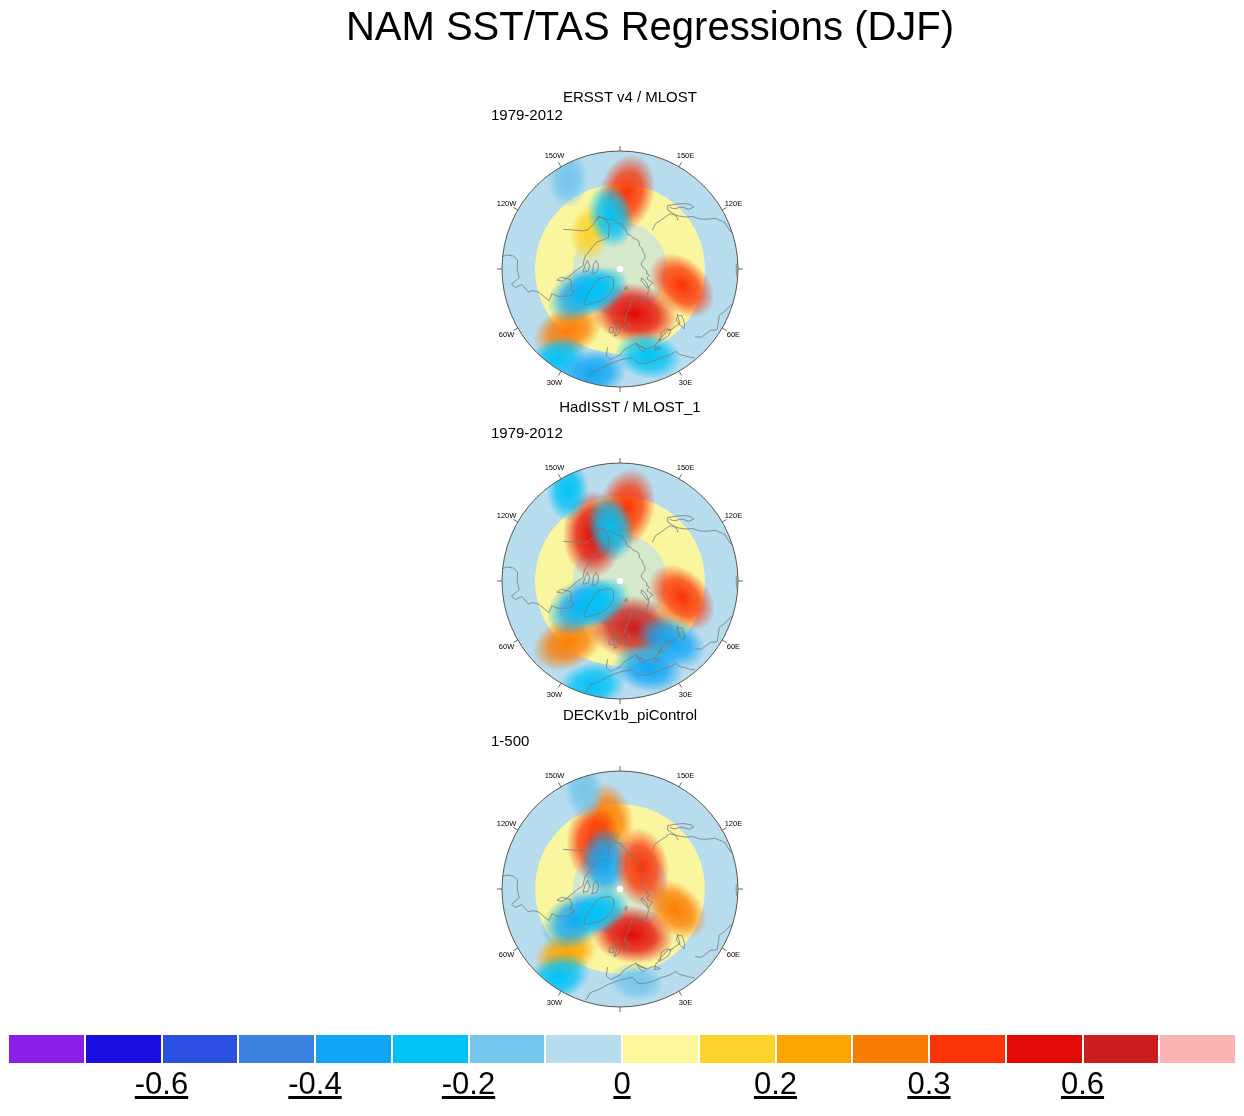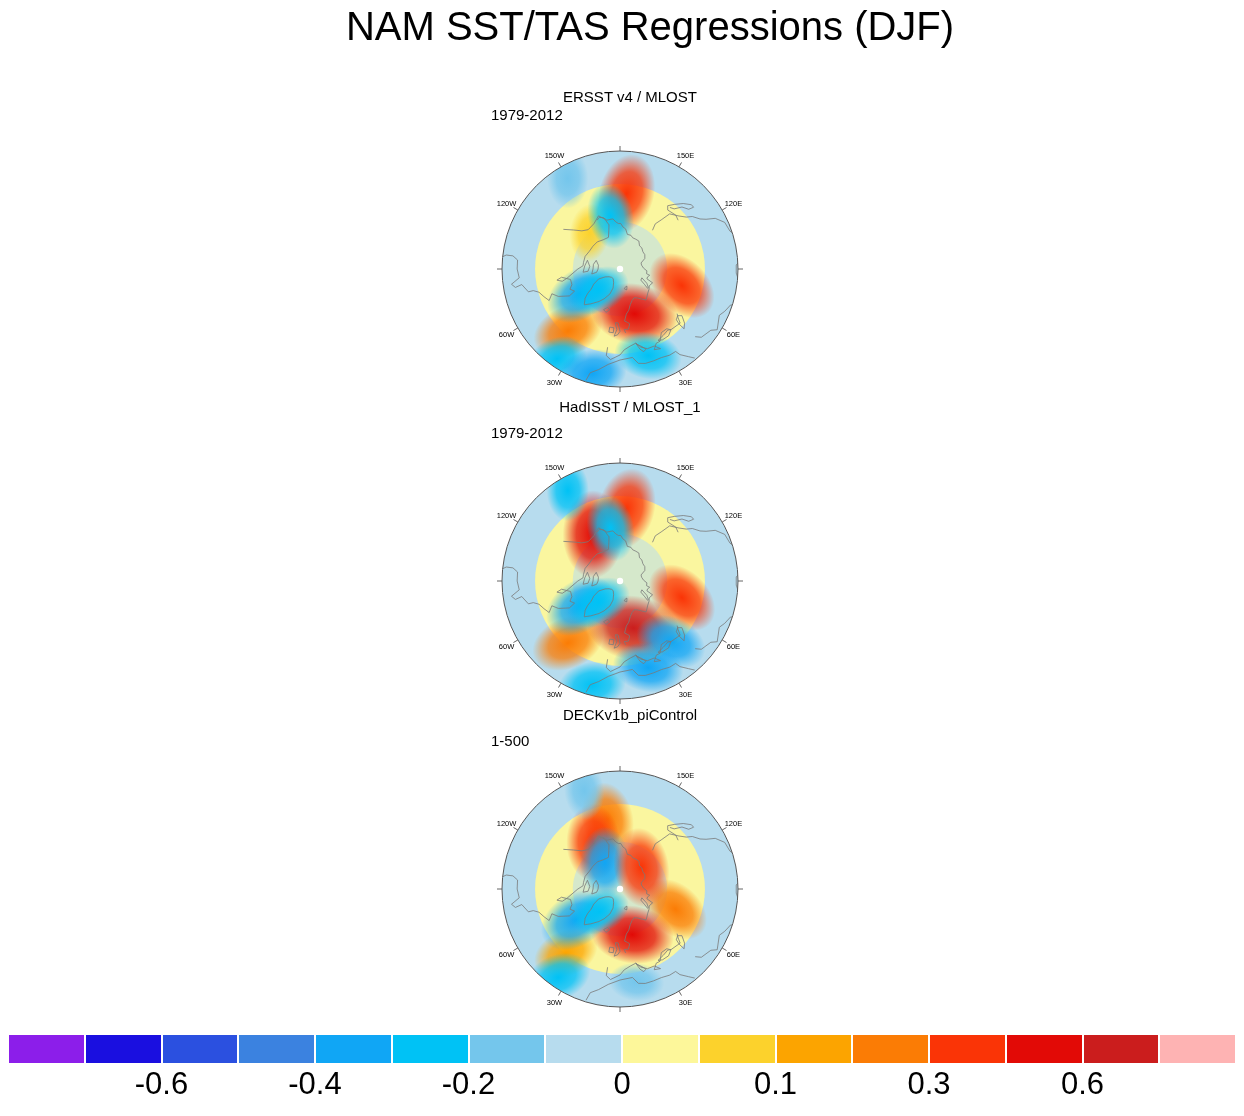--- a/index.html
+++ b/index.html
@@ -44,20 +44,21 @@
   }
   #colorbar .swatch{flex:1 1 0;height:30px;border:0.6px solid #ffffff;box-sizing:border-box;}
   #cb-labels{
     position:absolute;left:0;top:1066px;width:1244px;height:46px;
   }
   #cb-labels .cbl{
     position:absolute;top:0;
     transform:translateX(-50%);
     font-size:31px;
     white-space:nowrap;
+    text-decoration:underline;
   }
 </style>
 </head>
 <body>
 
 <div id="main-title">NAM SST/TAS Regressions (DJF)</div>
 
 <div class="panel" id="panel-1" style="top:88px;height:300px;">
   <div class="panel-title" style="top:0px;">ERSST v4 / MLOST</div>
   <div class="period-label" style="left:491px;top:18px;">1979-2012</div>
@@ -479,16 +480,16 @@
     <div class="swatch" style="background: rgb(250, 52, 6);"></div>
     <div class="swatch" style="background: rgb(226, 10, 6);"></div>
     <div class="swatch" style="background: rgb(203, 29, 29);"></div>
     <div class="swatch" style="background: rgb(254, 179, 179);"></div>
   </div>
 <div id="cb-labels">
     <div class="cbl" style="left: 161.5px;">-0.6</div>
     <div class="cbl" style="left: 315px;">-0.4</div>
     <div class="cbl" style="left: 468.5px;">-0.2</div>
     <div class="cbl" style="left: 622px;">0</div>
-    <div class="cbl" style="left: 775.5px;">0.1</div>
+    <div class="cbl" style="left: 775.5px;">0.2</div>
     <div class="cbl" style="left: 929px;">0.3</div>
     <div class="cbl" style="left: 1082.5px;">0.6</div>
   </div>
 
 </body></html>

